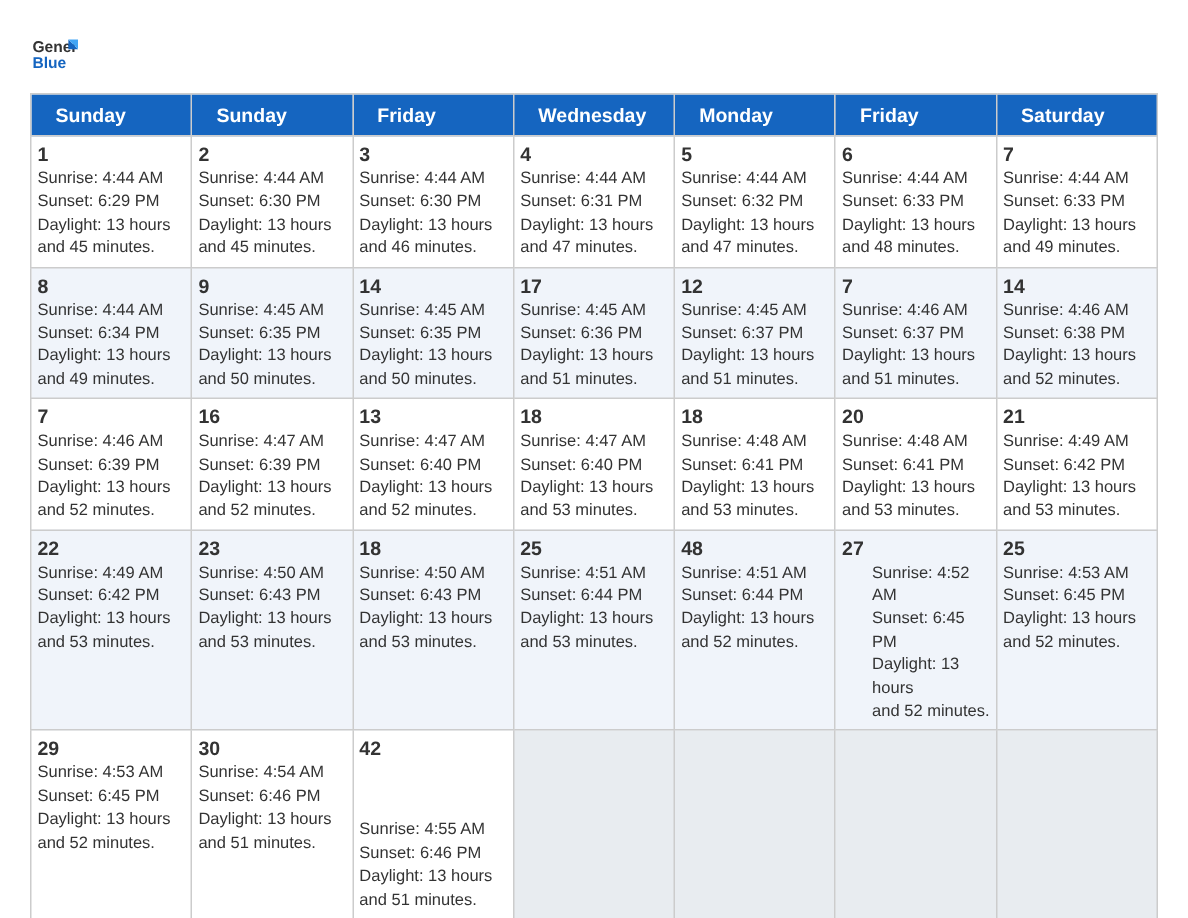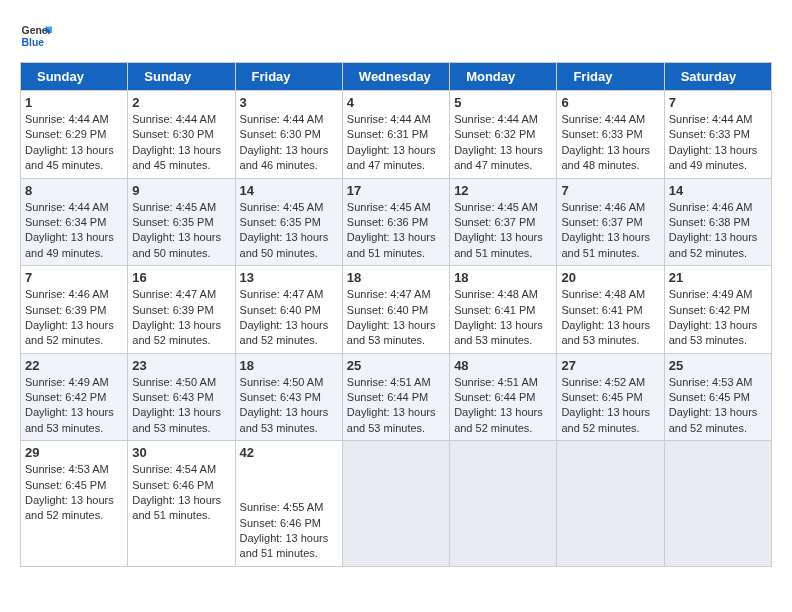--- a/index.html
+++ b/index.html
@@ -294,21 +294,21 @@
         </td>
         <td>
           <span class="day-number">48</span>
           <div class="day-info" style="white-space: pre-line;">Sunrise: 4:51 AM
 Sunset: 6:44 PM
 Daylight: 13 hours
 and 52 minutes.</div>
         </td>
         <td>
           <span class="day-number">27</span>
-          <div class="day-info" style="white-space: pre-line;">Sunrise: 4:52 AM
+          <div class="day-info" style="white-space: pre-line; margin-left: 20px;">Sunrise: 4:52 AM
 Sunset: 6:45 PM
 Daylight: 13 hours
 and 52 minutes.</div>
         </td>
         <td>
           <span class="day-number">25</span>
           <div class="day-info" style="white-space: pre-line;">Sunrise: 4:53 AM
 Sunset: 6:45 PM
 Daylight: 13 hours
 and 52 minutes.</div>

